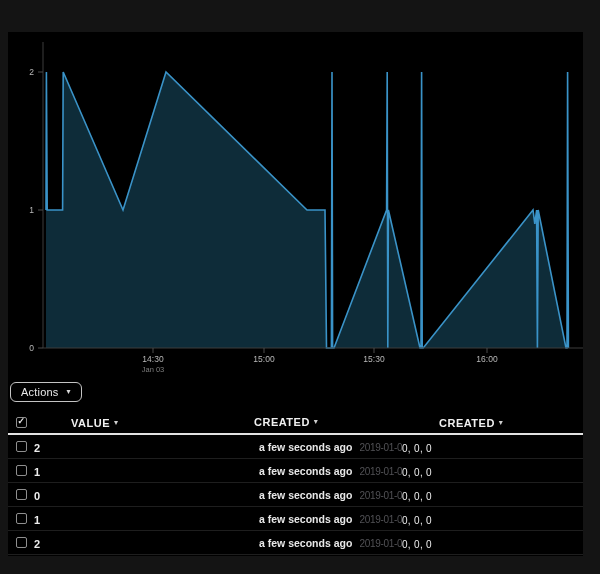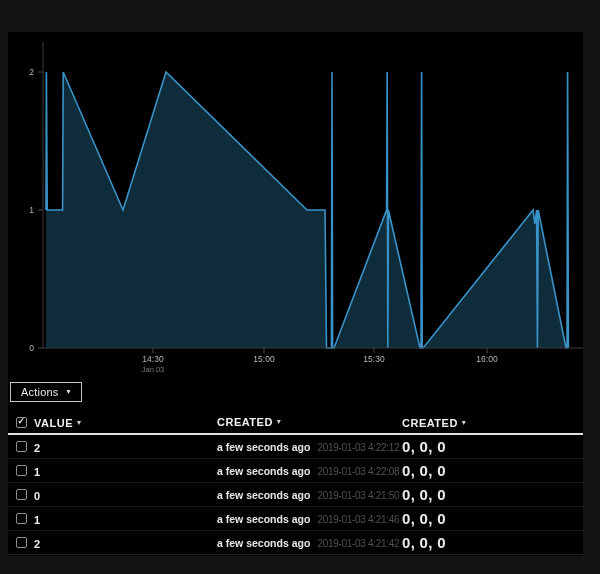--- a/index.html
+++ b/index.html
@@ -11,47 +11,47 @@
   .panel{
     position:absolute;left:8px;top:32px;width:575px;height:524px;
     background:#000;
   }
   #chart-svg{position:absolute;left:0;top:0;display:block;}
 
   
   .actions-btn{
     position:absolute;left:2px;top:350px;
     display:inline-flex;align-items:center;gap:8px;
-    background:transparent;border:1px solid #c4c4c4;border-radius:0;
+    background:transparent;border:1px solid #c4c4c4;border-radius:6px;
     color:#e9e9e9;font-size:11px;font-family:"Liberation Sans",sans-serif;
     padding:3px 10px;cursor:pointer;letter-spacing:.2px;
   }
   .caret{font-size:8px;color:#d8d8d8;line-height:1;}
 
   
   .table{position:absolute;left:0;top:379px;width:575px;}
   .thead{
     display:flex;align-items:center;height:24px;
     border-bottom:2px solid #e2e2e2;padding-left:8px;box-sizing:border-box;
   }
   .trow{
     display:flex;align-items:center;height:24px;
     border-bottom:1px solid #1e1e1e;padding-left:8px;box-sizing:border-box;
   }
   .col-check{width:18px;display:flex;align-items:center;}
   .col-value{width:183px;}
   .col-created{width:185px;display:flex;align-items:baseline;overflow:hidden;white-space:nowrap;text-align:right;}
   .col-location{flex:1;}
   .hsort{display:inline-flex;align-items:center;gap:4px;cursor:pointer;}
-  .hlabel{font-weight:bold;font-size:11px;color:#f0f0f0;letter-spacing:.5px;}
+  .hlabel{font-weight:bold;font-size:11px;color:#f0f0f0;letter-spacing:.5px;margin-left:37px;}
   .hcaret{font-size:8px;color:#cfcfcf;line-height:1;}
   .val-text{font-weight:bold;font-size:11px;color:#ededed;}
-  .rel-time{font-weight:bold;font-size:10.5px;color:#e8e8e8;}
+  .rel-time{font-weight:bold;font-size:10.5px;color:#e8e8e8;margin-left:42px;}
   .abs-time{font-size:10px;color:#515155;margin-left:7px;letter-spacing:-0.3px;}
-  .loc-text{font-weight:bold;font-size:15px;color:#ededed;letter-spacing:.3px;}
+  .loc-text{font-weight:normal;font-size:10px;color:#ededed;letter-spacing:.3px;}
   .checkbox{
     width:11px;height:11px;border:1px solid #8f8f8f;border-radius:2px;
     box-sizing:border-box;position:relative;background:transparent;cursor:pointer;
   }
   .check-glyph{
     position:absolute;top:-2px;left:0.5px;
     font-size:9px;color:#e8e8e8;line-height:11px;font-weight:bold;
   }
 </style>
 </head>

